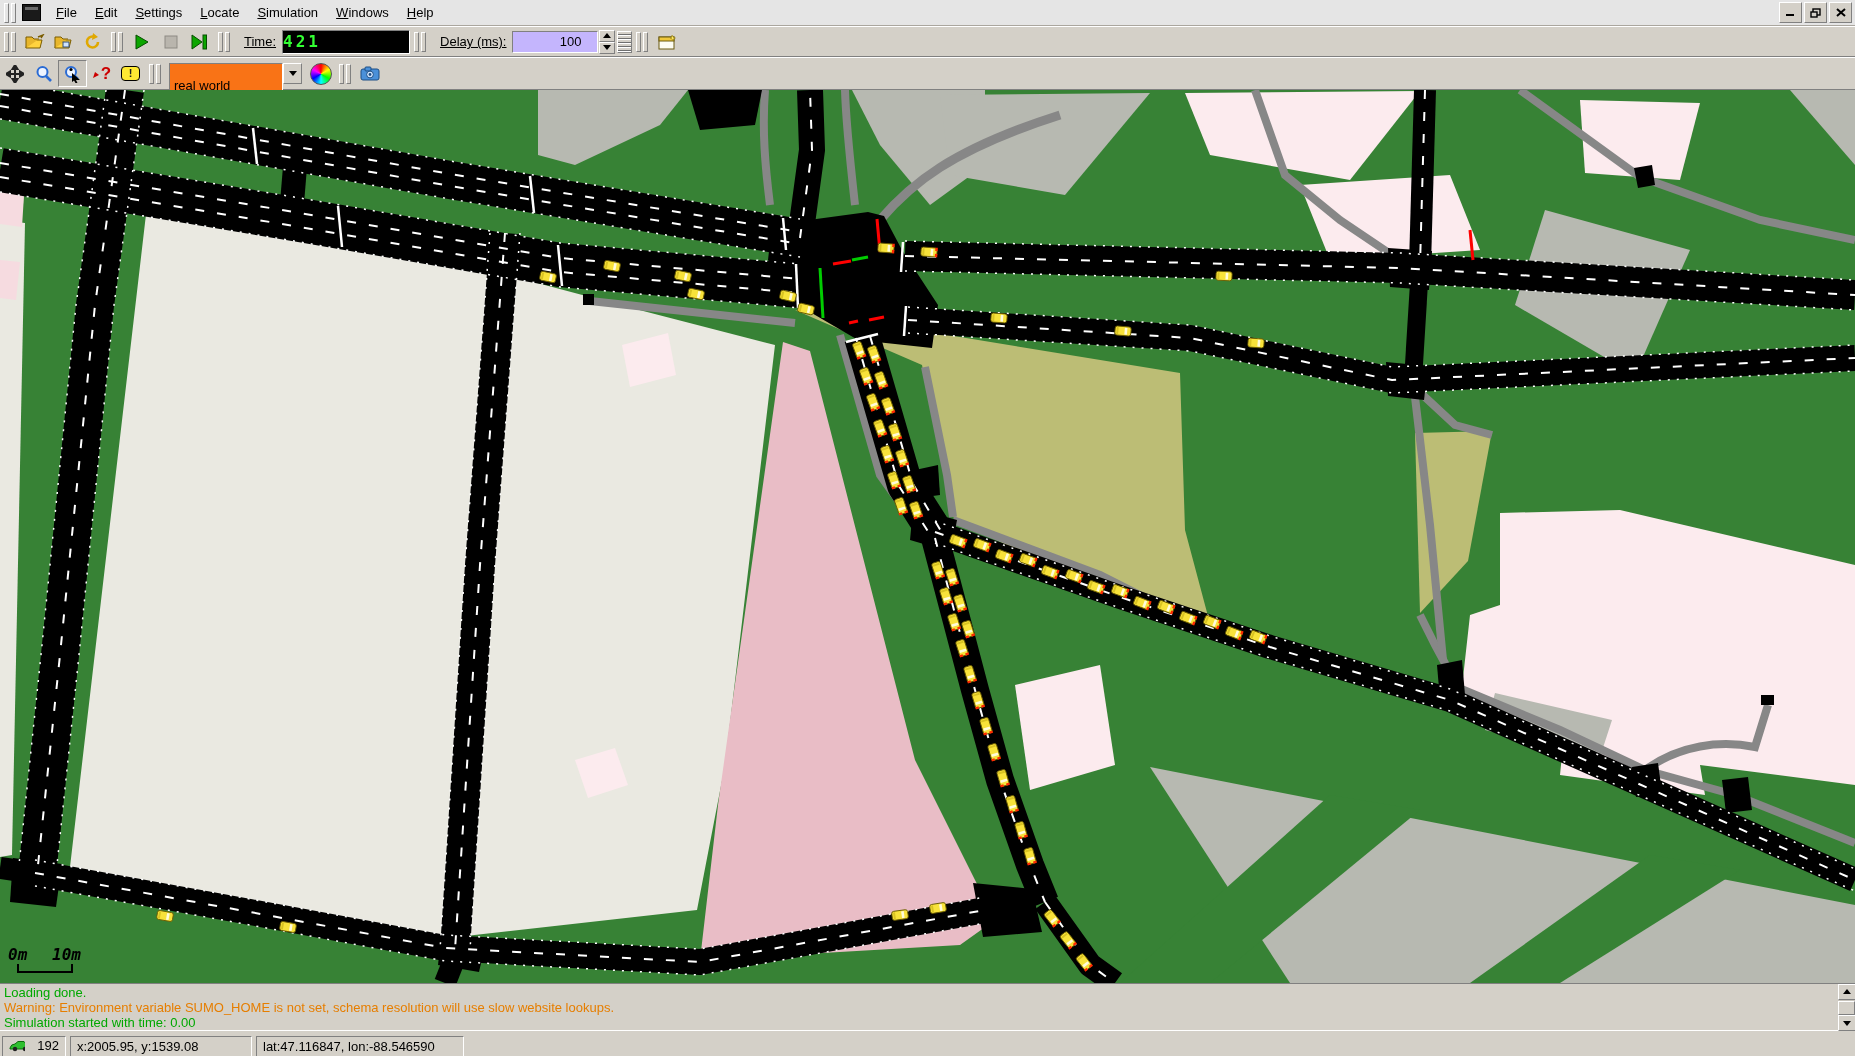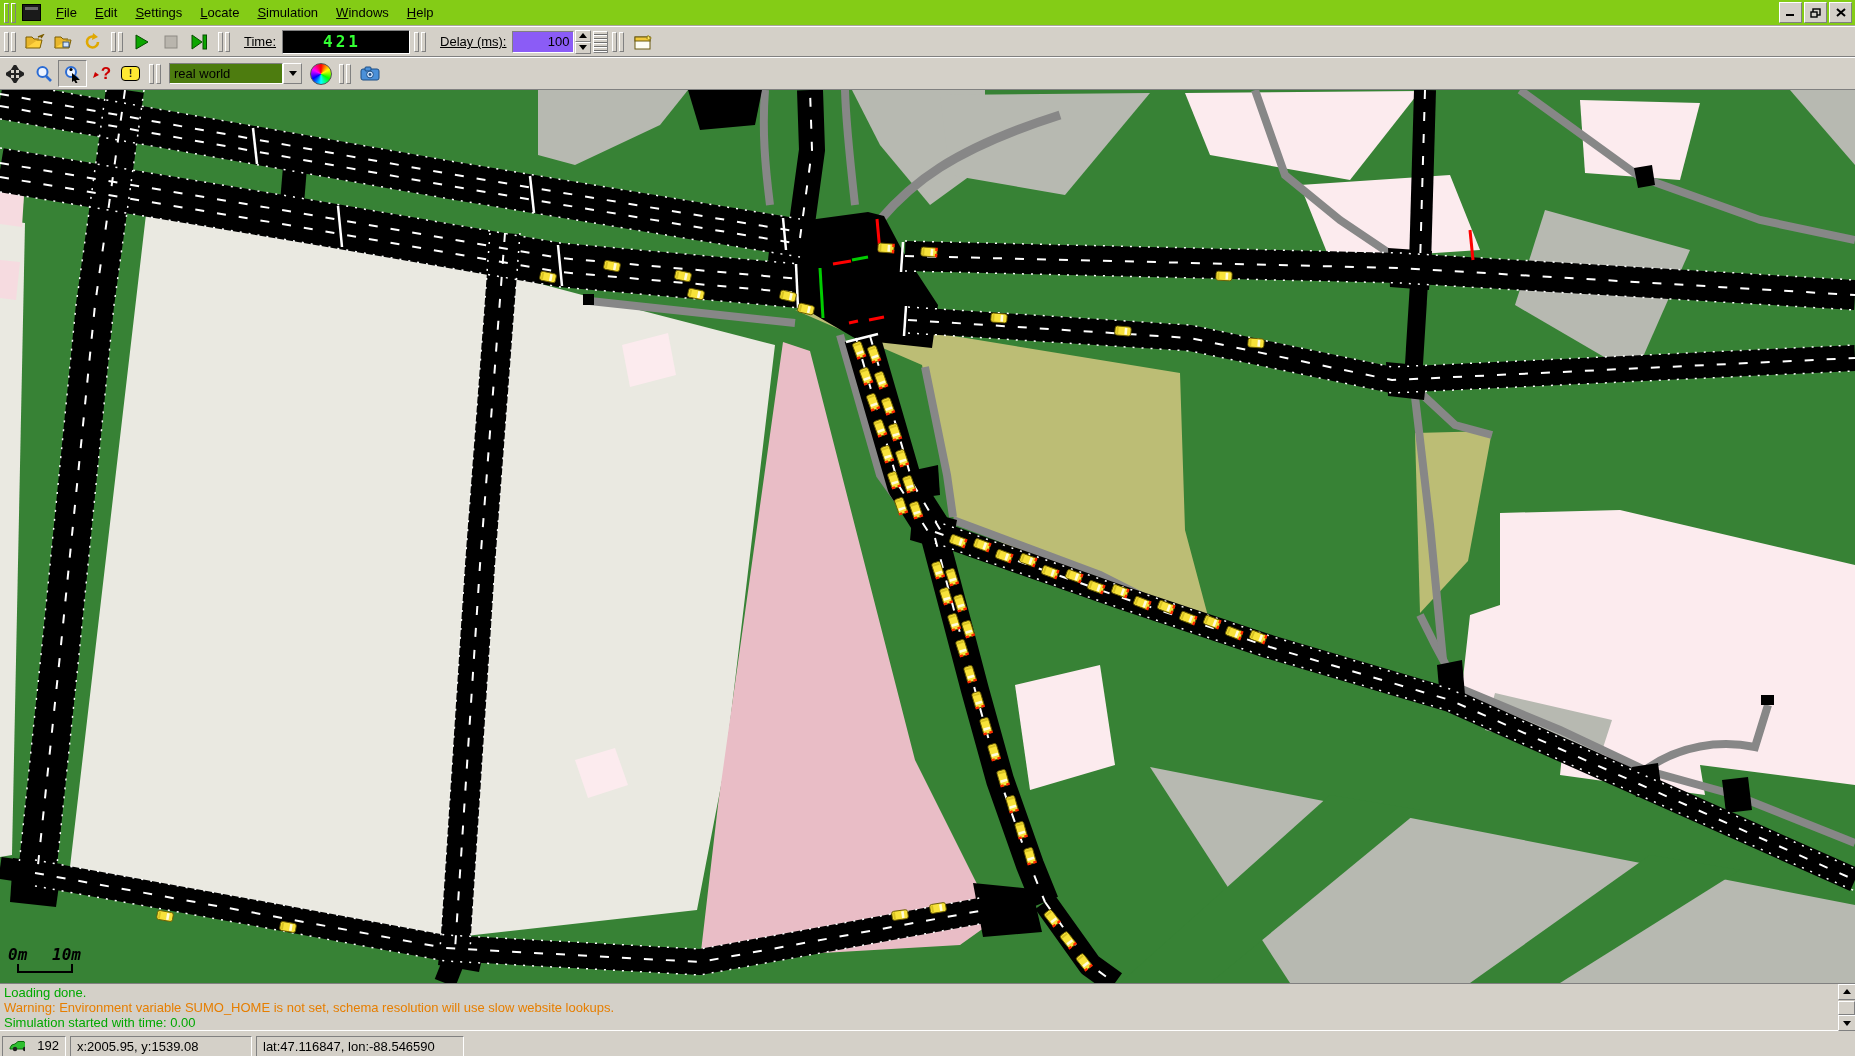--- a/index.html
+++ b/index.html
@@ -1,50 +1,50 @@
 <!DOCTYPE html>
 <html><head>
 <meta charset="utf-8">
 <style>
   html,body{margin:0;padding:0;width:1855px;height:1056px;overflow:hidden;
     font-family:"Liberation Sans",sans-serif;background:#d4d0c8;font-size:13px;color:#000;}
   .raised{border:1px solid;border-color:#ffffff #808080 #808080 #ffffff;}
   
-  #menubar{height:25px;display:flex;align-items:center;background:#84cc16;border-bottom:1px solid #aaa69e;}
+  #menubar{height:25px;display:flex;align-items:center;background:#e5e5e5;border-bottom:1px solid #aaa69e;}
   .grip{width:3px;height:18px;margin:0 1px;border:1px solid;border-color:#ffffff #808080 #808080 #ffffff;}
   .gripset{display:flex;margin:0 3px;}
   #app-icon{width:17px;height:15px;margin:0 6px 0 2px;background:#1a1a1a;border:1px solid #000;position:relative;}
   #app-icon:before{content:"";position:absolute;left:2px;top:2px;right:2px;height:3px;background:#6a6a6a;}
   .menu-item{padding:3px 9px;cursor:default;}
   .menu-item .u{text-decoration:underline;}
   #win-buttons{margin-left:auto;display:flex;gap:2px;padding-right:3px;}
   .winbtn{width:21px;height:19px;background:#d4d0c8;display:flex;align-items:center;justify-content:center;}
   
   .toolbar{display:flex;align-items:center;background:#d4d0c8;border-top:1px solid #ffffff;border-bottom:1px solid #808080;}
   #toolbar-sim{height:29px;}
   #toolbar-view{height:31px;}
   .tbtn{width:27px;height:25px;display:flex;align-items:center;justify-content:center;background:transparent;border:1px solid transparent;}
   .tbtn.pressed{border-color:#808080 #ffffff #ffffff #808080;background:#cac6be;}
   .tlabel{margin:0 6px 0 10px;text-decoration:underline;}
   #lcd{width:118px;height:22px;background:#000;border:1px solid;border-color:#808080 #fff #fff #808080;
     color:#33ff33;font-family:"DejaVu Sans Mono",monospace;font-weight:bold;font-size:16px;
-    text-align:center;line-height:22px;padding-right:8px;letter-spacing:3px;}
+    text-align:left;line-height:22px;padding-right:8px;letter-spacing:3px;}
   #spin{display:flex;align-items:center;}
-  #spin-field{width:52px;height:18px;background:#8b5cf6;border:1px solid;border-color:#808080 #fff #fff #808080;
-    text-align:right;padding:1px 4px;line-height:18px;}
+  #spin-field{width:52px;height:18px;background:#c4b5fd;border:1px solid;border-color:#808080 #fff #fff #808080;
+    text-align:right;padding:1px 16px;line-height:18px;}
   .spin-arrows{display:flex;flex-direction:column;margin-left:1px;}
   .spin-btn{width:14px;height:10px;background:#d4d0c8;border:1px solid;border-color:#ffffff #808080 #808080 #ffffff;
     display:flex;align-items:center;justify-content:center;}
   .tri-up{width:0;height:0;border-left:4px solid transparent;border-right:4px solid transparent;border-bottom:5px solid #000;}
   .tri-down{width:0;height:0;border-left:4px solid transparent;border-right:4px solid transparent;border-top:5px solid #000;}
   #dial{width:13px;height:20px;margin-left:2px;background:repeating-linear-gradient(#d4d0c8 0 2px,#6f6f6f 2px 3px,#ffffff 3px 4px);
     border:1px solid;border-color:#ffffff #808080 #808080 #ffffff;}
   #combo{display:flex;height:21px;margin:0 4px;}
-  #combo-field{width:104px;background:#4d7c0f;border:1px solid;border-color:#808080 #fff #fff #808080;
-    padding:2px 4px;line-height:16px;}
+  #combo-field{width:104px;background:#f97316;border:1px solid;border-color:#808080 #fff #fff #808080;
+    padding:14px 4px;line-height:16px;}
   #combo-btn{width:17px;background:#d4d0c8;border:1px solid;border-color:#ffffff #808080 #808080 #ffffff;
     display:flex;align-items:center;justify-content:center;}
   #colorwheel{width:20px;height:20px;border-radius:50%;
     background:conic-gradient(#f00,#ff0,#0f0,#0ff,#00f,#f0f,#f00);border:1px solid #555;}
   .q-glyph{color:#cc0000;font-weight:bold;font-size:17px;line-height:17px;}
   .bubble{background:#ffe933;border:1px solid #000;border-radius:4px;width:17px;height:13px;
     font-weight:bold;font-size:11px;line-height:13px;text-align:center;color:#222;}
   
   #map-wrap{height:893px;position:relative;background:#378235;font-style:italic;}
   #map-wrap svg{display:block;}

